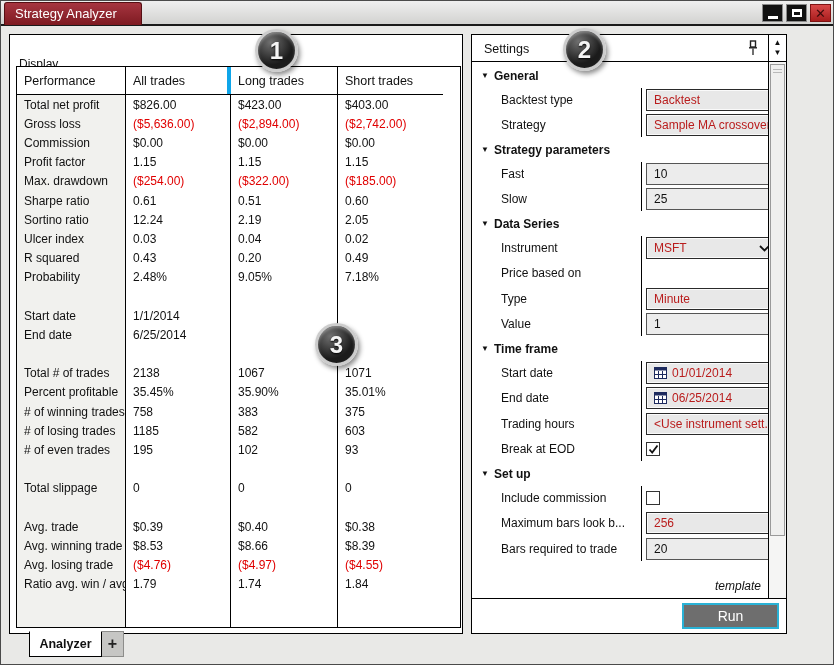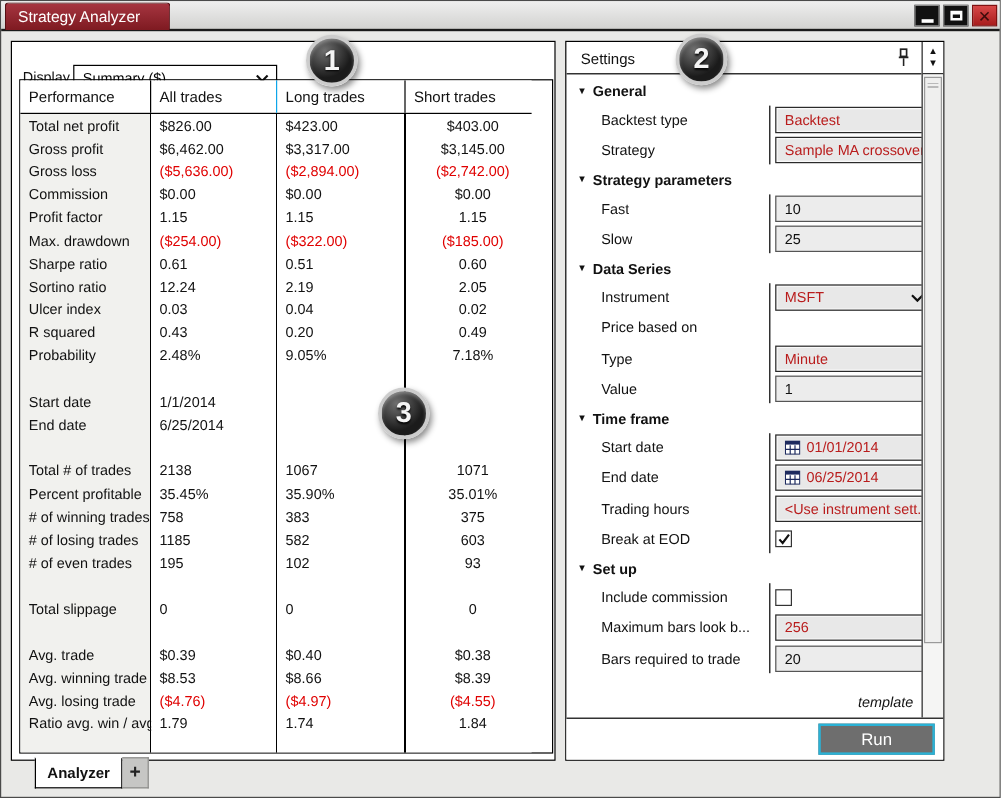--- a/index.html
+++ b/index.html
@@ -33,35 +33,35 @@
     border:1px solid #000; font-size:12px; display:flex; align-items:center; padding:0 22px 0 7px; cursor:pointer; }
   .dd-chev { position:absolute; right:6px; top:7px; }
 
   .table-wrap { position:absolute; left:6px; top:31px; width:445px; height:562px;
     border:1px solid #000; display:flex;gap:36px; }
   .tmain { width:426px; display:flex; flex-direction:column; }
   .thead { height:28px; border-bottom:1px solid #000; display:flex; flex-shrink:0; background:#fff; }
   .hcell { font-size:12.5px; color:#111; display:flex; align-items:center; padding-left:7px;
     white-space:nowrap; overflow:hidden; }
   .hcell:nth-child(1){ width:109px; border-right:1px solid #000; }
-  .hcell:nth-child(2){ width:105px; border-right:1px solid #0ea5e9; }
+  .hcell:nth-child(2){ width:105px; border-right:4px solid #0ea5e9; }
   .hcell:nth-child(3){ width:107px; border-right:1px solid #000; }
   .hcell:nth-child(4){ width:105px; }
   .tbody { flex:1;
     background:linear-gradient(90deg,
       #f1f1ee 0px,#f1f1ee 108px,#000 108px,#000 109px,
       #fff 109px,#fff 213px,#000 213px,#000 214px,
       #fff 214px,#fff 320px,#000 320px,#000 321px,
       #fff 321px,#fff 100%); }
   .trow { display:flex; height:19.2px; align-items:center; }
   .tcell { font-size:12px; color:#111; padding-left:7px; white-space:nowrap; overflow:hidden; }
   .trow .tcell:nth-child(1){ width:109px; }
   .trow .tcell:nth-child(2){ width:105px; }
   .trow .tcell:nth-child(3){ width:107px; }
-  .trow .tcell:nth-child(4){ width:105px;text-align:center; }
+  .trow .tcell:nth-child(4){ width:105px; }
   .tcell.neg { color:#e00000; }
 
   .tscroll { width:18px; border-left:1px solid #000; display:flex; flex-direction:column; }
   .sc-arrows { height:28px; border-bottom:1px solid #000; display:flex; flex-direction:column;
     align-items:center; justify-content:center; background:#fff; font-size:8px; color:#111; line-height:1.2; cursor:pointer; }
   .sc-track { flex:1; background:#f5f5f4; position:relative; }
   .sc-thumb { position:absolute; left:1px; right:1px; top:2px; height:88%;
     background:#efefee; border:1px solid #9a9a9a; cursor:pointer; }
   .sc-thumb::before { content:""; position:absolute; left:2px; right:2px; top:4px; height:5px;
     background:repeating-linear-gradient(#b9b9b9 0 1px, transparent 1px 3px); }
@@ -143,47 +143,35 @@
           <span class="glyph-close">✕</span>
         </div>
     </div>
   </div>
 
   <div class="content">
 
     <div class="left-panel">
       <div class="display-row">
         <span class="display-label">Display</span>
-        <div class="display-dd">
-          <span>Summary ($)</span>
-          <svg class="dd-chev" width="11" height="7" viewBox="0 0 11 7">
-              <path d="M1,1 L5.5,5.5 L10,1" fill="none" stroke="#111" stroke-width="1.8"></path>
-            </svg>
-        </div>
       </div>
       <div class="table-wrap">
         <div class="tmain">
           <div class="thead">
             <div class="hcell">Performance</div>
             <div class="hcell">All trades</div>
             <div class="hcell">Long trades</div>
             <div class="hcell">Short trades</div>
           </div>
           <div class="tbody" id="table-body">
               <div class="trow">
                 <div class="tcell">Total net profit</div>
                 <div class="tcell">$826.00</div>
                 <div class="tcell">$423.00</div>
                 <div class="tcell">$403.00</div>
-              </div>
-              <div class="trow">
-                <div class="tcell">Gross profit</div>
-                <div class="tcell">$6,462.00</div>
-                <div class="tcell">$3,317.00</div>
-                <div class="tcell">$3,145.00</div>
               </div>
               <div class="trow">
                 <div class="tcell">Gross loss</div>
                 <div class="tcell neg">($5,636.00)</div>
                 <div class="tcell neg">($2,894.00)</div>
                 <div class="tcell neg">($2,742.00)</div>
               </div>
               <div class="trow">
                 <div class="tcell">Commission</div>
                 <div class="tcell">$0.00</div>

